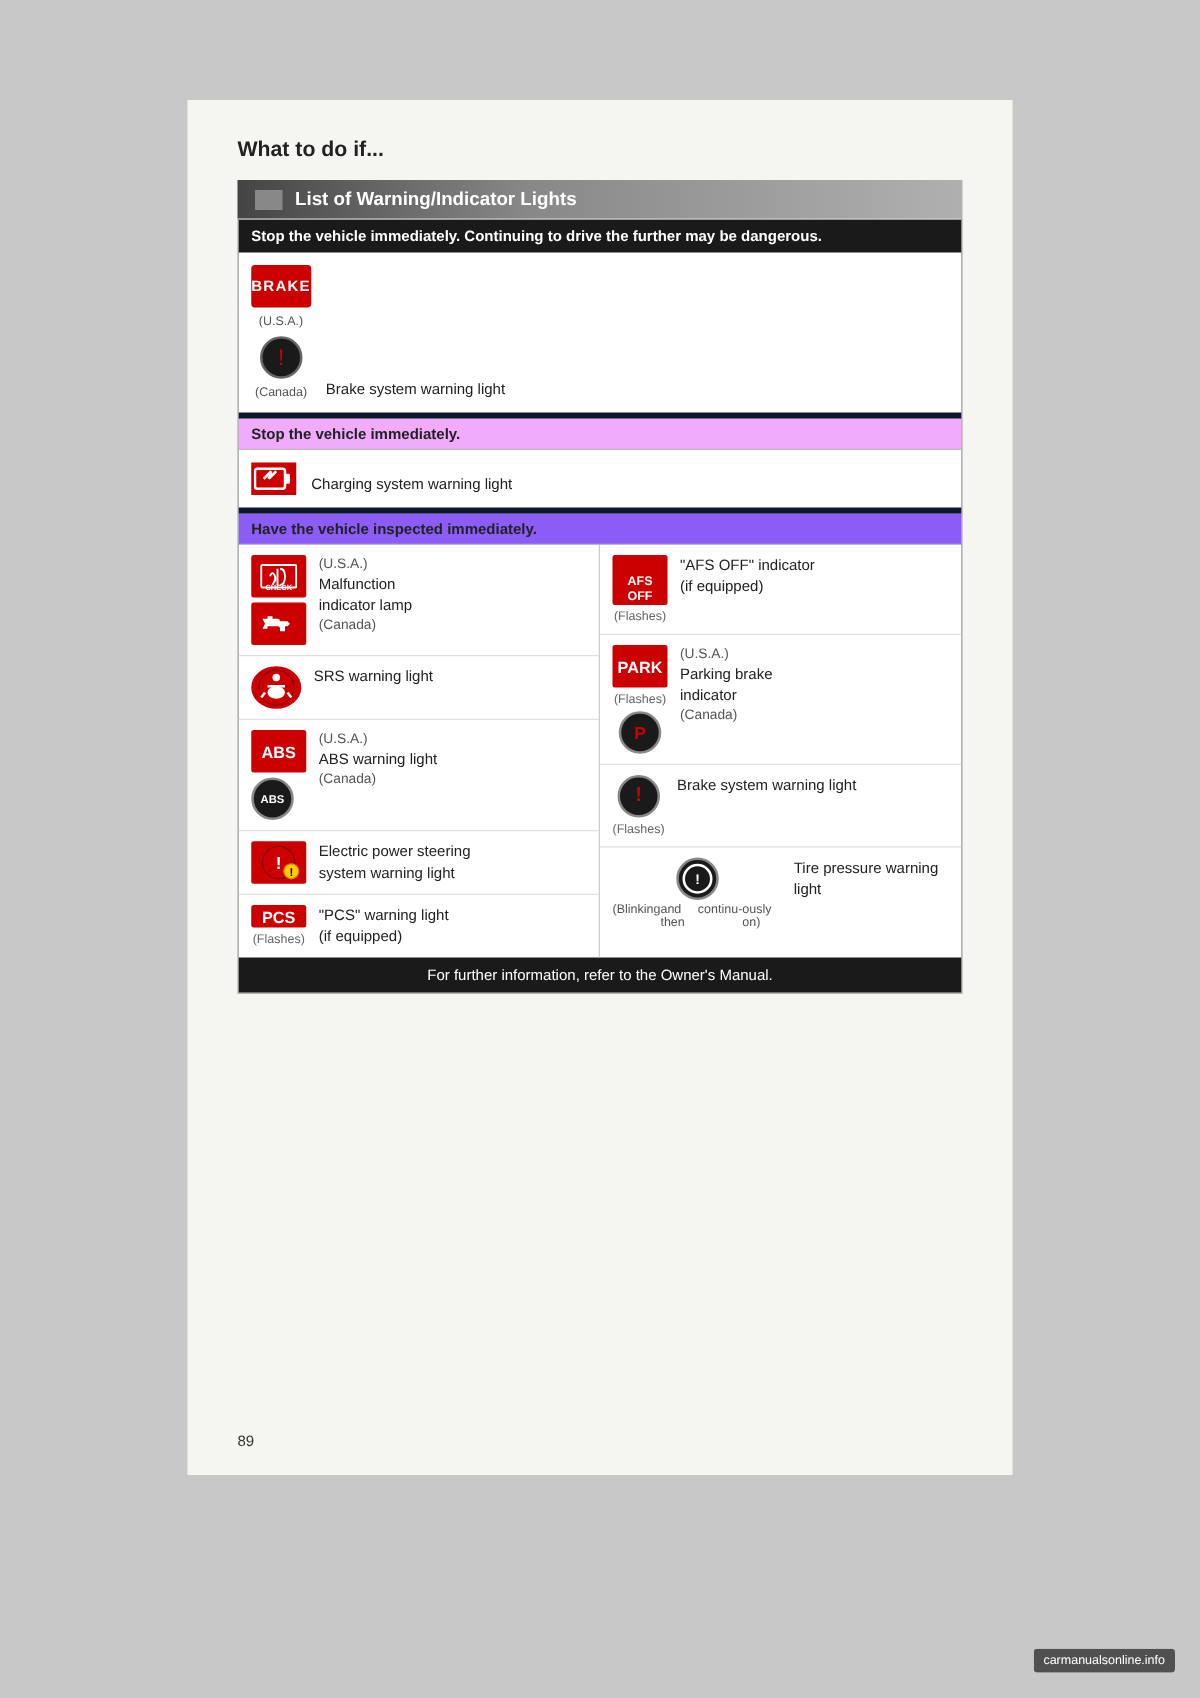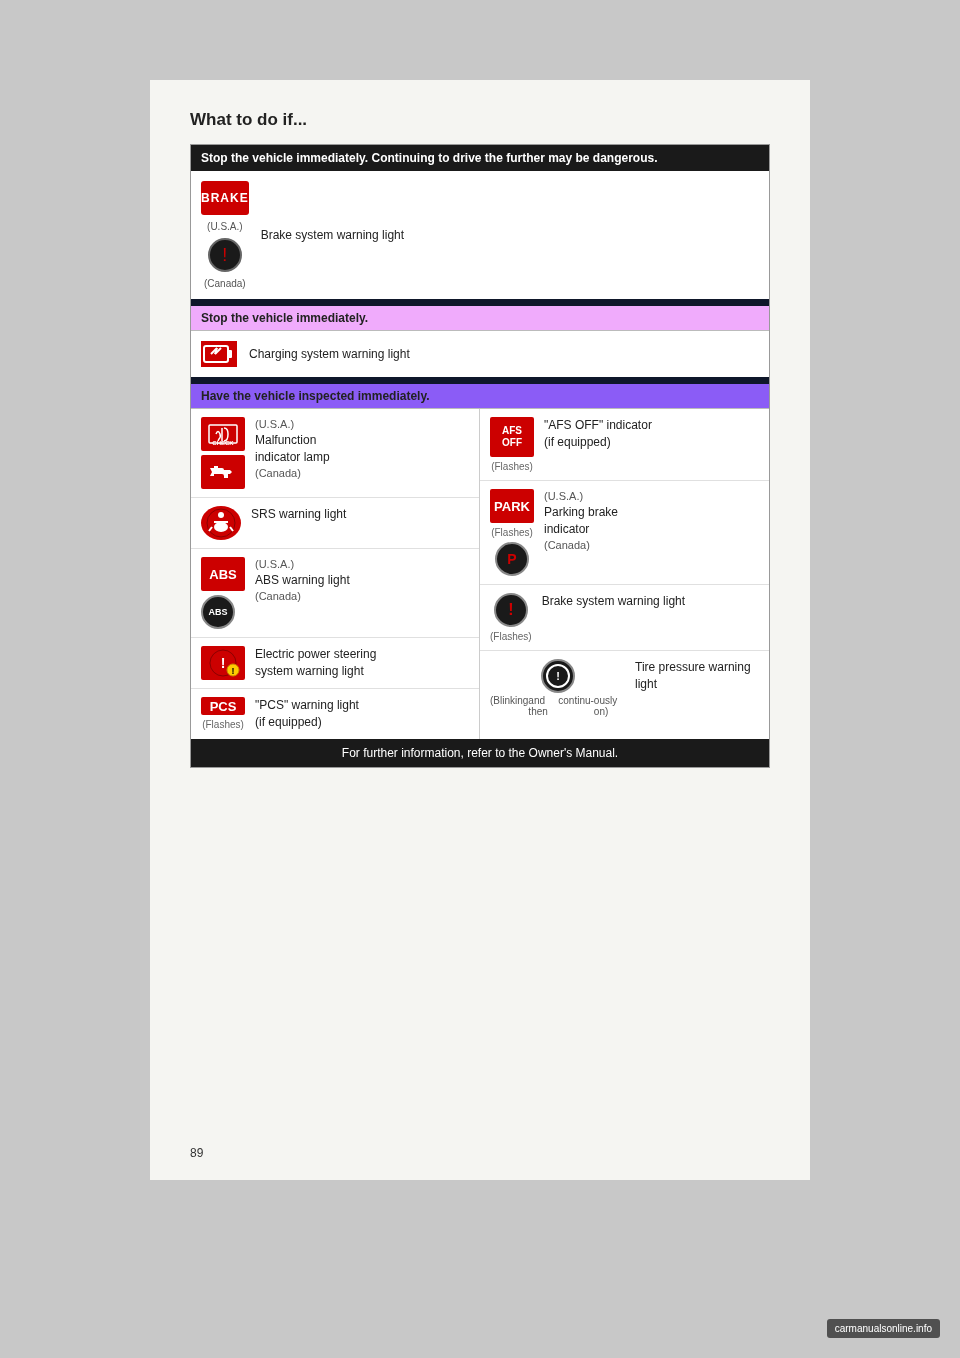--- a/index.html
+++ b/index.html
@@ -67,23 +67,23 @@
     .row-inspect {
       background: #8b5cf6;
       color: #222;
       font-size: 12px;
       padding: 5px 10px;
       font-weight: bold;
       border-bottom: 1px solid #bbb;
     }
     .content-block {
       padding: 10px 10px;
-      border-bottom: 7px solid #0f172a;
-      display: flex;
-      align-items: center;
+      border-bottom: 5px solid #0f172a;
+      display: flex;
+      align-items: flex-end;
       gap: 12px;
     }
     .icon-badge {
       min-width: 44px;
       height: 34px;
       display: flex;
       align-items: center;
       justify-content: center;
       font-weight: bold;
       font-size: 13px;
@@ -203,21 +203,21 @@
       font-size: 16px;
     }
     .badge-afs {
       background: #cc0000;
       color: #fff;
       font-size: 9px;
       font-weight: bold;
       width: 44px;
       height: 40px;
       display: flex;
-      align-items: center;
+      align-items: flex-end;
       justify-content: center;
       border-radius: 2px;
     }
     .badge-park {
       background: #cc0000;
       color: #fff;
       font-weight: bold;
       font-size: 13px;
       width: 44px;
       height: 34px;
@@ -342,20 +342,24 @@
       align-items: center;
       justify-content: center;
     }
   </style>
 </head>
 <body>
 
 <div class="page">
   <div class="what-to-do">What to do if...</div>
 
+  <div class="section-header">
+    <span class="header-icon"></span>
+    <span>List of Warning/Indicator Lights</span>
+  </div>
 
   <div class="main-table">
 
     <div class="row-danger">
       <span>Stop the vehicle immediately. Continuing to drive the further may be dangerous.</span>
     </div>
 
     <div class="content-block">
       <div style="display:flex;flex-direction:column;gap:6px;align-items:center;">
         <div class="icon-badge badge-brake">

